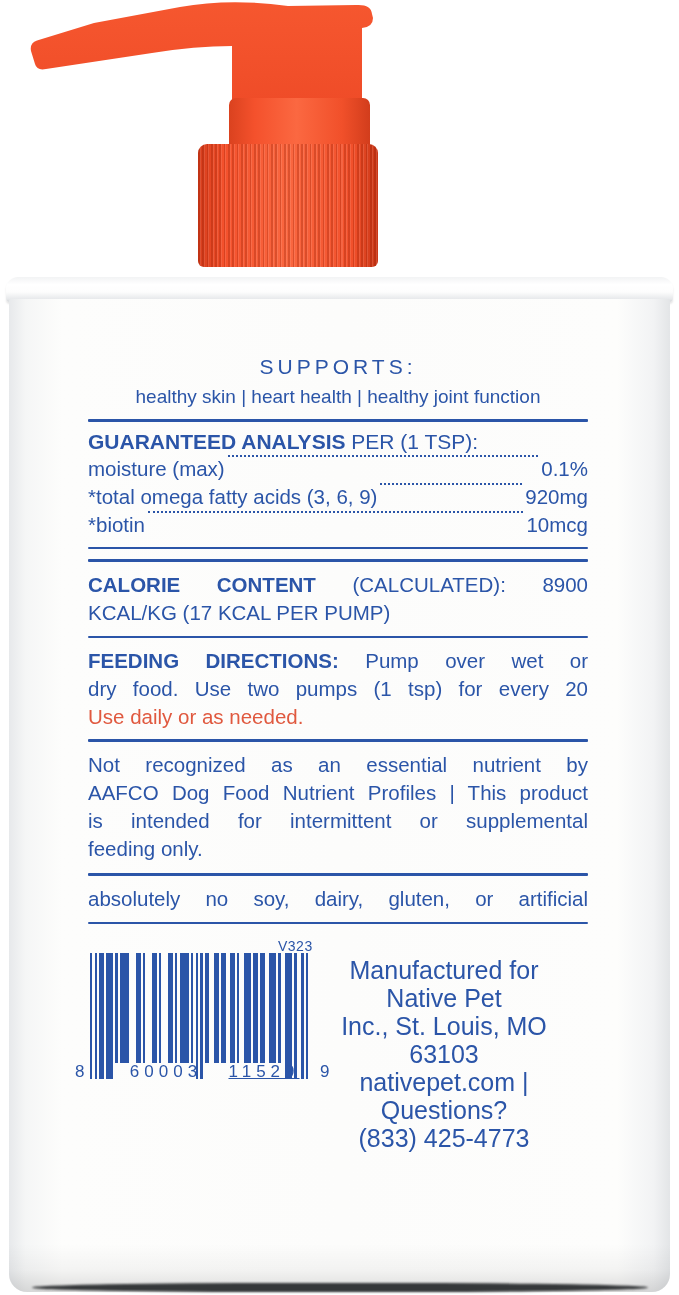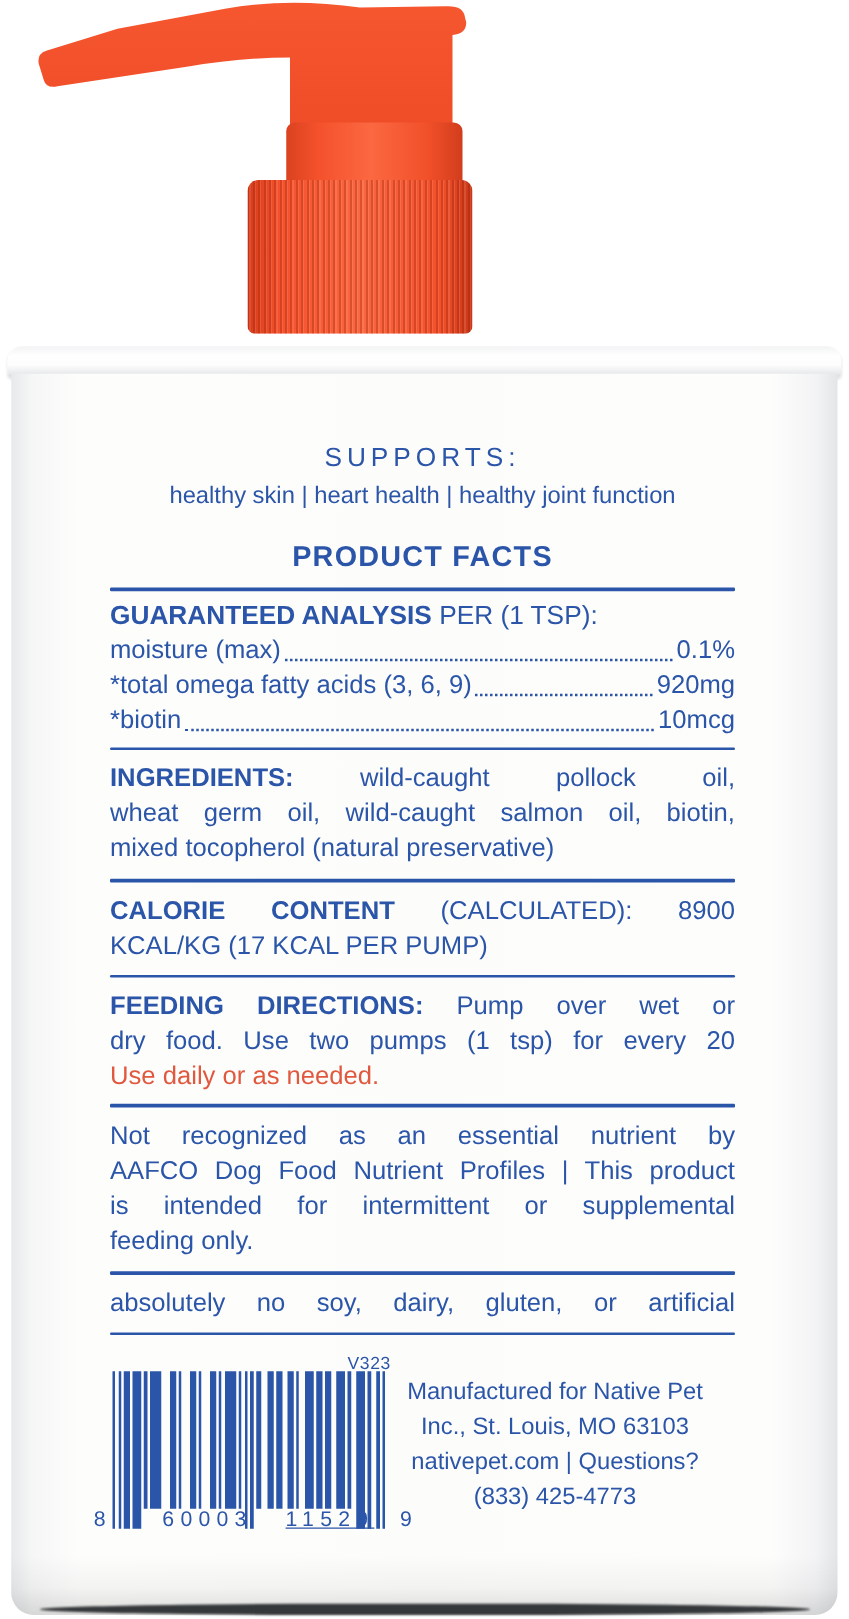--- a/index.html
+++ b/index.html
@@ -55,21 +55,21 @@
   .supports-title { font-size:21px; letter-spacing:4px; text-align:center; }
   .supports-sub   { font-size:19px; text-align:center; margin-top:7px; white-space:nowrap; }
   .pf-title       { font-size:23px; font-weight:bold; letter-spacing:1px; text-align:center; margin-top:24px; }
   .rule { height:2.6px; background:var(--blue,#2b55a8); border-radius:1px; }
   .r1{margin-top:11px;} .r2{margin-top:8px;} .r3{margin-top:10px;} .r4{margin-top:9px;}
   .r5{margin-top:8px;}  .r6{margin-top:10px;} .r7{margin-top:9px;}
 
   .ga-head { margin-top:6px; font-size:21px; line-height:27px; }
   .para    { margin-top:9px; font-size:20.5px; line-height:28px; }
   .ga-rows { font-size:20.5px; line-height:28px; }
-  .ga-row  { display:flex; align-items:flex-end; }
+  .ga-row  { display:flex; align-items:flex-start; }
   .ga-dots { flex:1; border-bottom:2.5px dotted var(--blue,#2b55a8); margin:0 3px 5px 3px; }
   .b { font-weight:bold; }
   .jline { text-align:justify; text-align-last:justify; }
   .jline.nostretch { text-align-last:left; }
   .orange-line { color:var(--orange,#e0593f); }
 
   
   .bottom-row { display:flex; margin-top:14px; }
   .barcode-wrap { position:relative; width:222px; height:150px; }
   .v323 { position:absolute; left:190px; top:0; font-size:14px; letter-spacing:0.5px; }
@@ -77,21 +77,21 @@
   .bars span { display:inline-block; vertical-align:top; }
   .bar      { background:var(--blue,#2b55a8); height:110px; }
   .bar.tall { height:126px; }
   .gap      { background:transparent; height:110px; }
   .bc-digit { position:absolute; top:124px; font-size:17px; }
   .bc-d-left  { left:-13px; }
   .bc-group   { width:96px; text-align:center; letter-spacing:5px; }
   .bc-g1 { left:30px;text-align:center; }
   .bc-g2 { left:128px;text-decoration:underline; }
   .bc-d-right { left:232px; }
-  .mfr { flex:1; padding:18px 16px 0 6px; text-align:center; font-size:19px; line-height:28px; }
+  .mfr { flex:1; padding:18px 16px 0 6px; text-align:center; font-size:25px; line-height:28px; }
   .mfr .jline { text-align:center; text-align-last:center; }
 </style>
 </head>
 <body>
 
 <div class="page" style="--blue: #2b55a8; --orange: #e0593f; --pump: #f4512c;">
 
   <div class="bottle-rim"></div>
   <div class="bottle-body"></div>
   <div class="bottle-bottom-shade"></div>
@@ -114,21 +114,20 @@
       Q373,27 362,28 L362,30 L362,102 Z"></path>
   </svg>
   <div class="pump-step"></div>
   <div class="pump-collar"></div>
 
   <div class="label">
 
     <div class="supports-title">SUPPORTS:</div>
     <div class="supports-sub">healthy skin | heart health | healthy joint function</div>
 
-    <div class="pf-title">PRODUCT FACTS</div>
     <div class="rule r1"></div>
 
     <div class="ga-head">
       <span class="b">GUARANTEED ANALYSIS</span>
       <span>PER (1 TSP):</span>
     </div>
     <div class="ga-rows">
     <div class="ga-row">
       <span class="ga-name">moisture (max)</span>
       <span class="ga-dots"></span>
@@ -143,30 +142,20 @@
     </div>
 
     <div class="ga-row">
       <span class="ga-name">*biotin</span>
       <span class="ga-dots"></span>
       <span class="ga-value">10mcg</span>
     </div>
   </div>
     <div class="rule r2"></div>
 
-    <div class="para">
-      <div class="jline">
-        <span class="b">INGREDIENTS:</span>
-        <span>wild-caught pollock oil,</span>
-      </div>
-      <div>
-          <div class="jline">wheat germ oil, wild-caught salmon oil, biotin,</div>
-          <div class="jline nostretch">mixed tocopherol (natural preservative)</div>
-        </div>
-    </div>
     <div class="rule r3"></div>
 
     <div class="para">
       <div class="jline">
         <span class="b">CALORIE CONTENT</span>
         <span>(CALCULATED): 8900</span>
       </div>
       <div>
           <div class="jline nostretch">KCAL/KG (17 KCAL PER PUMP)</div>
         </div>

